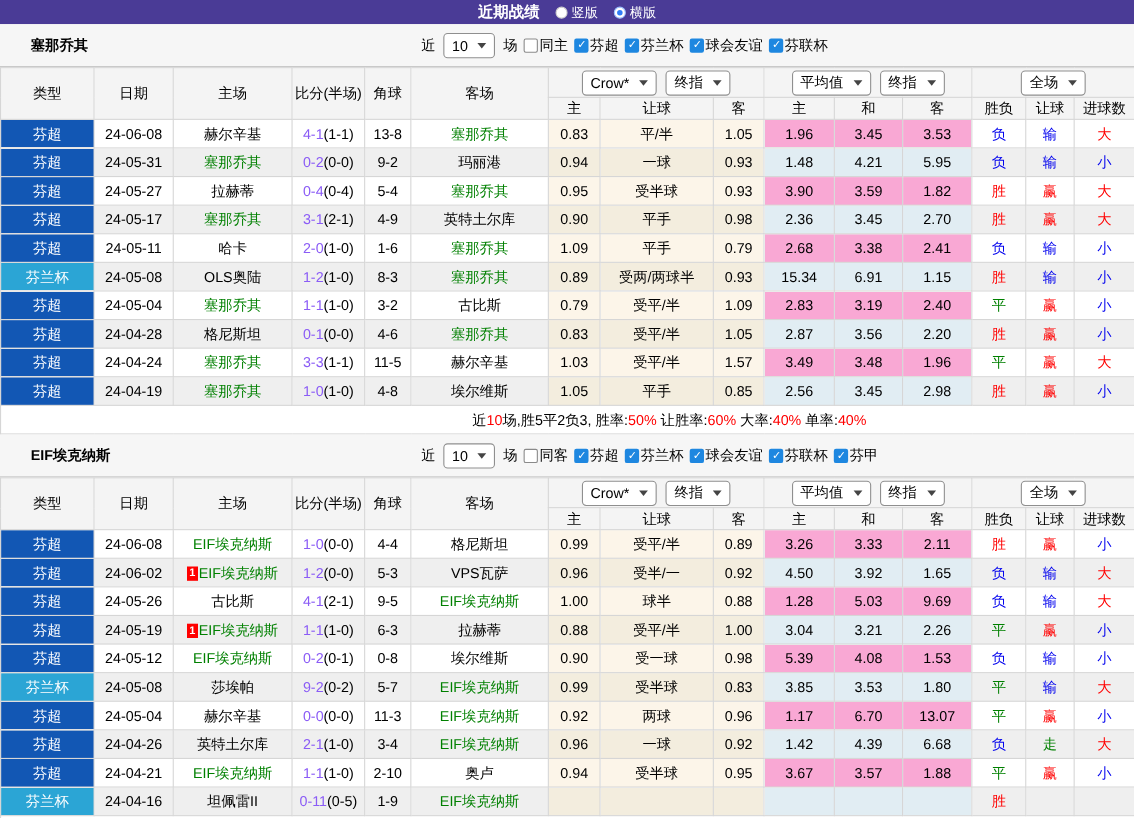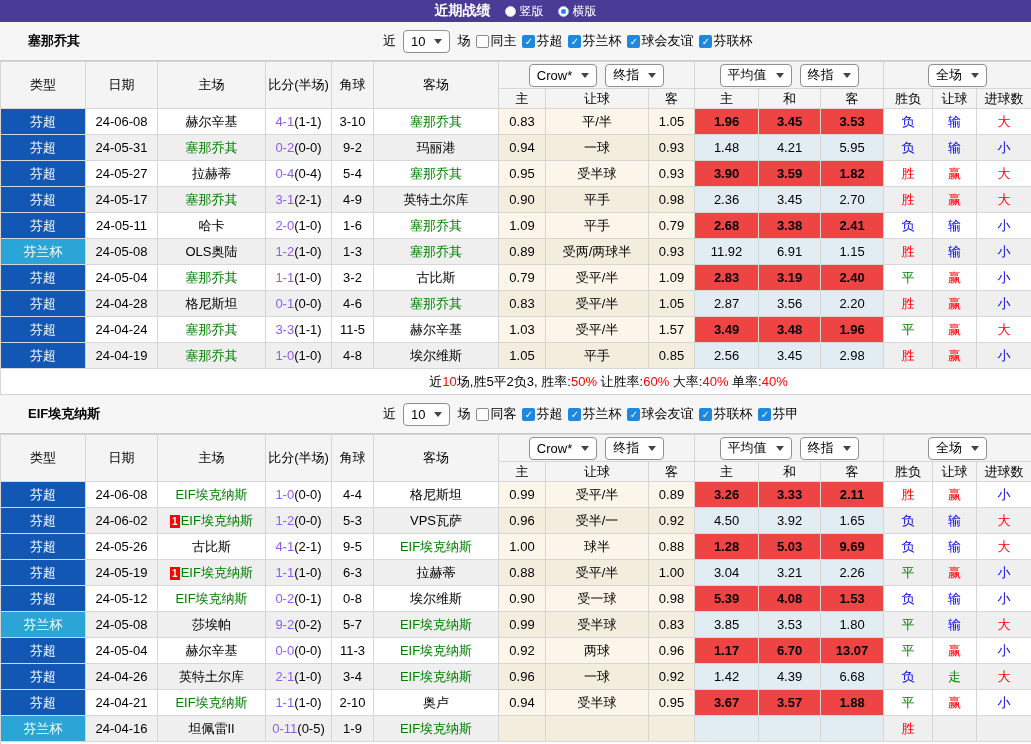--- a/index.html
+++ b/index.html
@@ -25,21 +25,21 @@
   table.grid{border-collapse:collapse;table-layout:fixed;width:1031px;text-align:center;font-size:13px;}
   .grid th,.grid td{border:1px solid #d6d6d6;padding:0;white-space:nowrap;overflow:hidden;}
   .grid th{background:#f4f4f4;font-weight:normal;}
   tr.h1 th{height:26px;}
   tr.h2 th{height:19px;}
   .grid td{height:25px;}
   tr.r0 td{background:#fff;}
   tr.r1 td{background:#efefef;}
   tr.r0 td.asia{background:#fcf5e9;}
   tr.r1 td.asia{background:#f3edde;}
-  tr.r0 td.euro{background:#ef4444;font-weight:bold;}
+  tr.r0 td.euro{background:#f9a8d4;}
   tr.r1 td.euro{background:#e1edf3;}
   .grid td.lg-super{background:#1257b4;color:#fff;}
   .grid td.lg-cup{background:#2ba5d5;color:#fff;}
   .c-r{color:#ff0000;}
   .c-b{color:#0000ee;}
   .c-g{color:#008000;}
   .score{color:#8b5cf6;}
   .half{color:#000;}
   .rc{display:inline-block;background:#ff0000;color:#fff;font-size:10px;line-height:13px;padding:0 2px;margin-right:1px;font-weight:bold;vertical-align:middle;}
   tr.sum td{background:#fff;height:25px;text-align:center;}
@@ -147,21 +147,21 @@
           <th>让球</th>
           <th>进球数</th>
         </tr>
       </thead>
       <tbody>
         <tr class="r0">
           <td class="lg lg-super">芬超</td>
           <td>24-06-08</td>
           <td class="">赫尔辛基</td>
           <td><span class="score">4-1</span><span class="half">(1-1)</span></td>
-          <td>3-10</td>
+          <td>13-8</td>
           <td class="c-g">塞那乔其</td>
           <td class="asia">0.83</td>
           <td class="asia">平/半</td>
           <td class="asia">1.05</td>
           <td class="euro">1.96</td>
           <td class="euro">3.45</td>
           <td class="euro">3.53</td>
           <td class="c-b">负</td>
           <td class="c-b">输</td>
           <td class="c-r">大</td>
@@ -232,26 +232,26 @@
           <td class="euro">2.41</td>
           <td class="c-b">负</td>
           <td class="c-b">输</td>
           <td class="c-b">小</td>
         </tr>
         <tr class="r1">
           <td class="lg lg-cup">芬兰杯</td>
           <td>24-05-08</td>
           <td class="">OLS奥陆</td>
           <td><span class="score">1-2</span><span class="half">(1-0)</span></td>
-          <td>1-3</td>
+          <td>8-3</td>
           <td class="c-g">塞那乔其</td>
           <td class="asia">0.89</td>
           <td class="asia">受两/两球半</td>
           <td class="asia">0.93</td>
-          <td class="euro">11.92</td>
+          <td class="euro">15.34</td>
           <td class="euro">6.91</td>
           <td class="euro">1.15</td>
           <td class="c-r">胜</td>
           <td class="c-b">输</td>
           <td class="c-b">小</td>
         </tr>
         <tr class="r0">
           <td class="lg lg-super">芬超</td>
           <td>24-05-04</td>
           <td class="c-g">塞那乔其</td>

